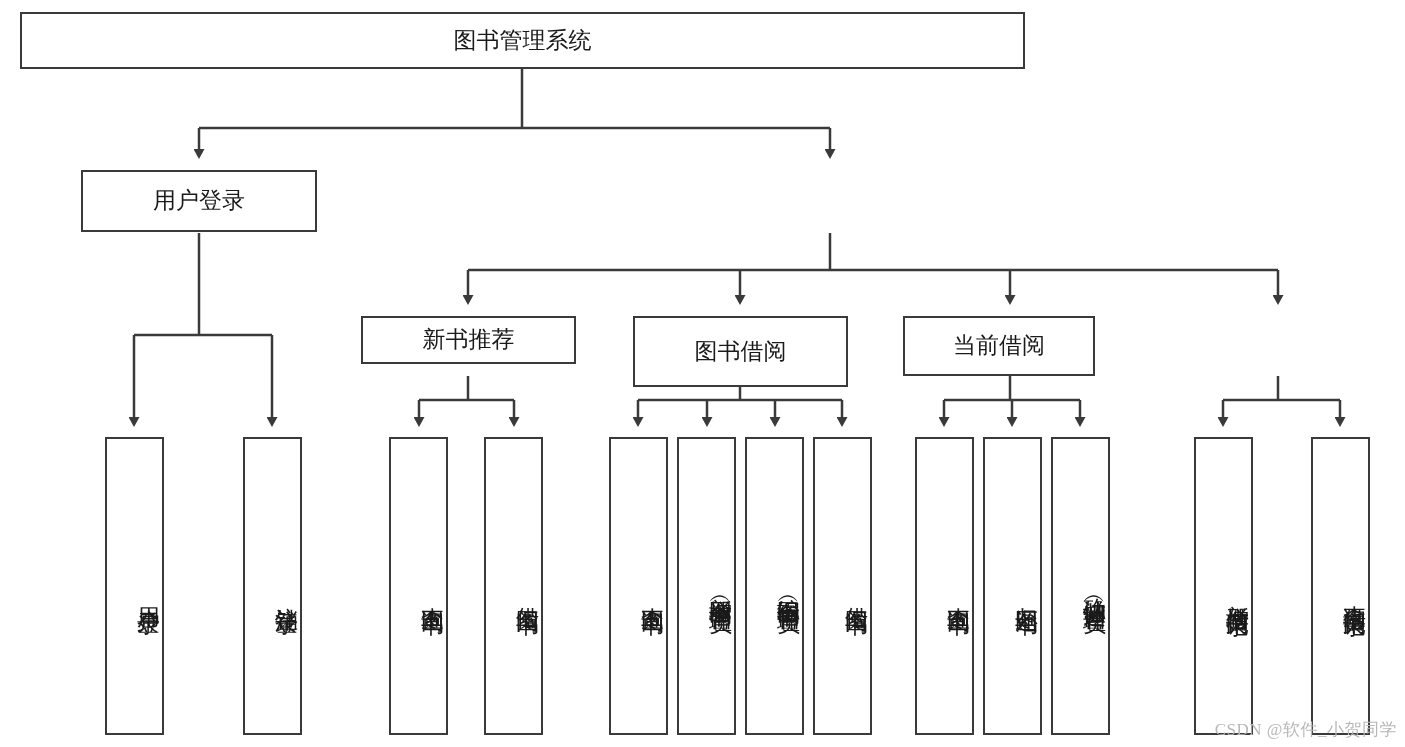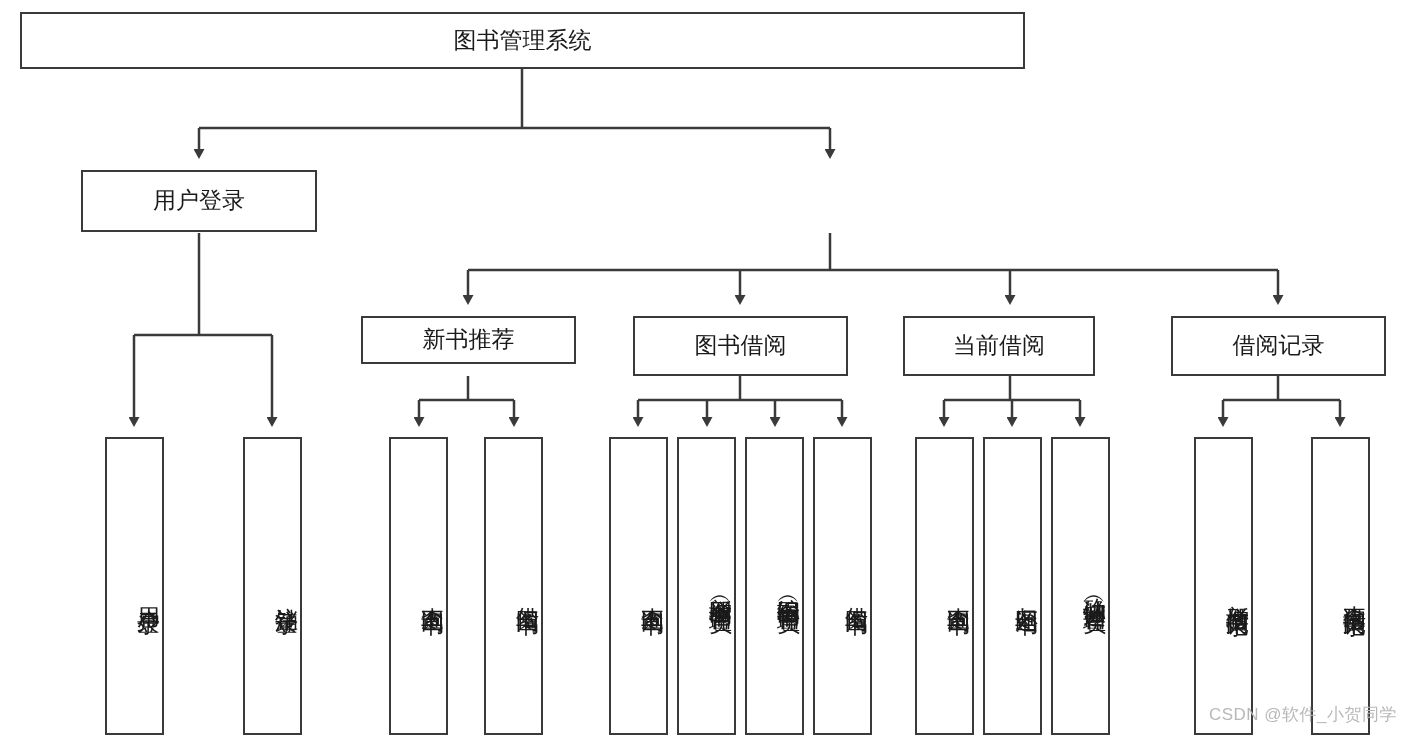--- a/index.html
+++ b/index.html
@@ -49,26 +49,27 @@
     padding-top: 14px;
     align-items: flex-start;
     justify-content: center;
   }
   .node.vert.tall {
     padding-top: 6px;
   }
   #watermark {
     position: absolute;
     right: 8px;
-    bottom: 21px;
+    bottom: 6px;
     font-size: 17px;
     color: #b8b8b8;
     letter-spacing: 0.5px;
     white-space: nowrap;
     user-select: none;
+    font-family: Liberation Serif, serif;
   }
 </style>
 </head>
 <body>
 
 <div id="canvas">
 
   <svg id="edges" viewBox="0 0 1405 747" xmlns="http://www.w3.org/2000/svg">
     <defs>
       <marker id="arrow" markerWidth="10" markerHeight="11" refX="1" refY="5.5" orient="auto" markerUnits="userSpaceOnUse">
@@ -123,28 +124,25 @@
     <span>图书管理系统</span>
   </div>
 
   <div class="node horiz" style="left:81px; top:170px; width:236px; height:62px;">
     <span>用户登录</span>
   </div>
 
   <div class="node horiz" style="left:361px; top:316px; width:215px; height:48px;">
     <span>新书推荐</span>
   </div>
-  <div class="node horiz" style="left:633px; top:316px; width:215px; height:60px;">
+  <div class="node horiz" style="left:633px; top:316px; width:215px; height:71px;">
     <span>图书借阅</span>
   </div>
   <div class="node horiz" style="left:903px; top:316px; width:192px; height:60px;">
     <span>当前借阅</span>
-  </div>
-  <div class="node horiz" style="left:1171px; top:316px; width:215px; height:60px;">
-    <span>借阅记录</span>
   </div>
 
   <div class="node vert" style="left:105px; top:437px; width:59px; height:298px;">
     <span>用户登录</span>
   </div>
   <div class="node vert" style="left:243px; top:437px; width:59px; height:298px;">
     <span>注销登录</span>
   </div>
 
   <div class="node vert" style="left:389px; top:437px; width:59px; height:298px;">

